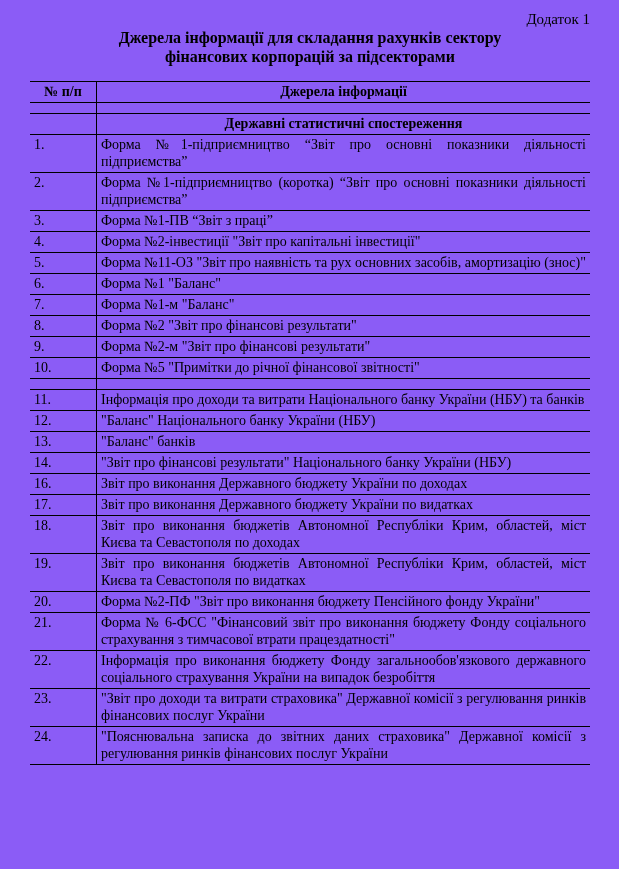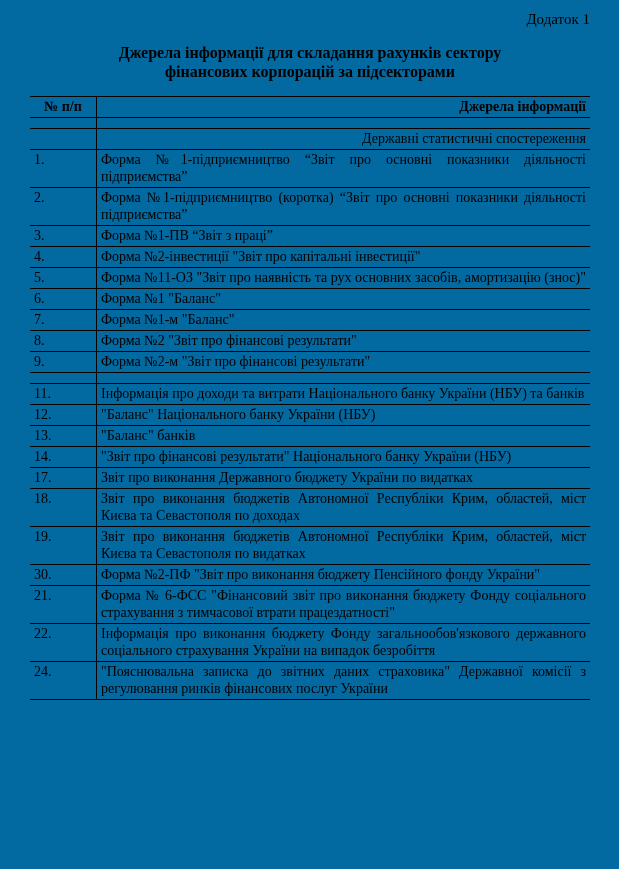--- a/index.html
+++ b/index.html
@@ -8,35 +8,34 @@
     background: #ffffff;
     color: #000000;
     font-family: "Liberation Serif", "DejaVu Serif", serif;
   }
   .page {
     position: relative;
     width: 619px;
     height: 869px;
     box-sizing: border-box;
     padding: 8px 29px 0 30px;
-    background: #0369a1;
+    background: #8b5cf6;
     overflow: hidden;
   }
   .appendix {
     text-align: right;
     font-size: 15px;
     line-height: 18px;
     margin-top: 2px;
   }
   .doc-title {
     text-align: center;
     font-weight: bold;
     font-size: 16px;
     line-height: 19px;
-    margin-top: 15px;
   }
   table.sources {
     width: 560px;
     border-collapse: collapse;
     margin-top: 15px;
     table-layout: fixed;
     font-size: 14px;
   }
   table.sources th,
   table.sources td {
@@ -44,31 +43,31 @@
     border-bottom: 1px solid #000;
     vertical-align: top;
     padding: 1px 4px 2px 4px;
     line-height: 17px;
   }
   th.col-num, td.col-num {
     width: 58px;
     border-right: 1px solid #000;
   }
   th.col-src {
-    text-align: right;
+    text-align: center;
     font-weight: bold;
   }
   td.col-src {
     text-align: justify;
     padding-left: 8px;
     padding-right: 6px;
   }
   tr.section-row td.col-src {
-    text-align: right;
-    font-weight: normal;
+    text-align: center;
+    font-weight: bold;
   }
   tr.spacer-row td {
     height: 10px;
     padding: 0;
   }
 </style>
 </head>
 <body>
 
 <div class="page">
@@ -125,20 +124,24 @@
           <td class="col-src">Форма №1-м "Баланс"</td>
         </tr>
         <tr>
           <td class="col-num">8.</td>
           <td class="col-src">Форма №2 "Звіт про фінансові результати"</td>
         </tr>
         <tr>
           <td class="col-num">9.</td>
           <td class="col-src">Форма №2-м "Звіт про фінансові результати"</td>
         </tr>
+        <tr>
+          <td class="col-num">10.</td>
+          <td class="col-src">Форма №5 "Примітки до річної фінансової звітності"</td>
+        </tr>
         <tr class="spacer-row">
           <td class="col-num"></td>
           <td class="col-src"></td>
         </tr>
         <tr>
           <td class="col-num">11.</td>
           <td class="col-src">Інформація про доходи та витрати Національного банку України (НБУ) та банків</td>
         </tr>
         <tr>
           <td class="col-num">12.</td>
@@ -146,43 +149,51 @@
         </tr>
         <tr>
           <td class="col-num">13.</td>
           <td class="col-src">"Баланс" банків</td>
         </tr>
         <tr>
           <td class="col-num">14.</td>
           <td class="col-src">"Звіт про фінансові результати" Національного банку України (НБУ)</td>
         </tr>
         <tr>
+          <td class="col-num">16.</td>
+          <td class="col-src">Звіт про виконання Державного бюджету України по доходах</td>
+        </tr>
+        <tr>
           <td class="col-num">17.</td>
           <td class="col-src">Звіт про виконання Державного бюджету України по видатках</td>
         </tr>
         <tr>
           <td class="col-num">18.</td>
           <td class="col-src">Звіт про виконання бюджетів Автономної Республіки Крим, областей, міст Києва та Севастополя по доходах</td>
         </tr>
         <tr>
           <td class="col-num">19.</td>
           <td class="col-src">Звіт про виконання бюджетів Автономної Республіки Крим, областей, міст Києва та Севастополя по видатках</td>
         </tr>
         <tr>
-          <td class="col-num">30.</td>
+          <td class="col-num">20.</td>
           <td class="col-src">Форма №2-ПФ "Звіт про виконання бюджету Пенсійного фонду України"</td>
         </tr>
         <tr>
           <td class="col-num">21.</td>
           <td class="col-src">Форма № 6-ФСС "Фінансовий звіт про виконання бюджету Фонду соціального страхування з тимчасової втрати працездатності"</td>
         </tr>
         <tr>
           <td class="col-num">22.</td>
           <td class="col-src">Інформація про виконання бюджету Фонду загальнообов'язкового державного соціального страхування України на випадок безробіття</td>
         </tr>
         <tr>
+          <td class="col-num">23.</td>
+          <td class="col-src">"Звіт про доходи та витрати страховика" Державної комісії з регулювання ринків фінансових послуг України</td>
+        </tr>
+        <tr>
           <td class="col-num">24.</td>
           <td class="col-src">"Пояснювальна записка до звітних даних страховика" Державної комісії з регулювання ринків фінансових послуг України</td>
         </tr>
       </tbody>
   </table>
 
 </div>
 
 </body></html>

